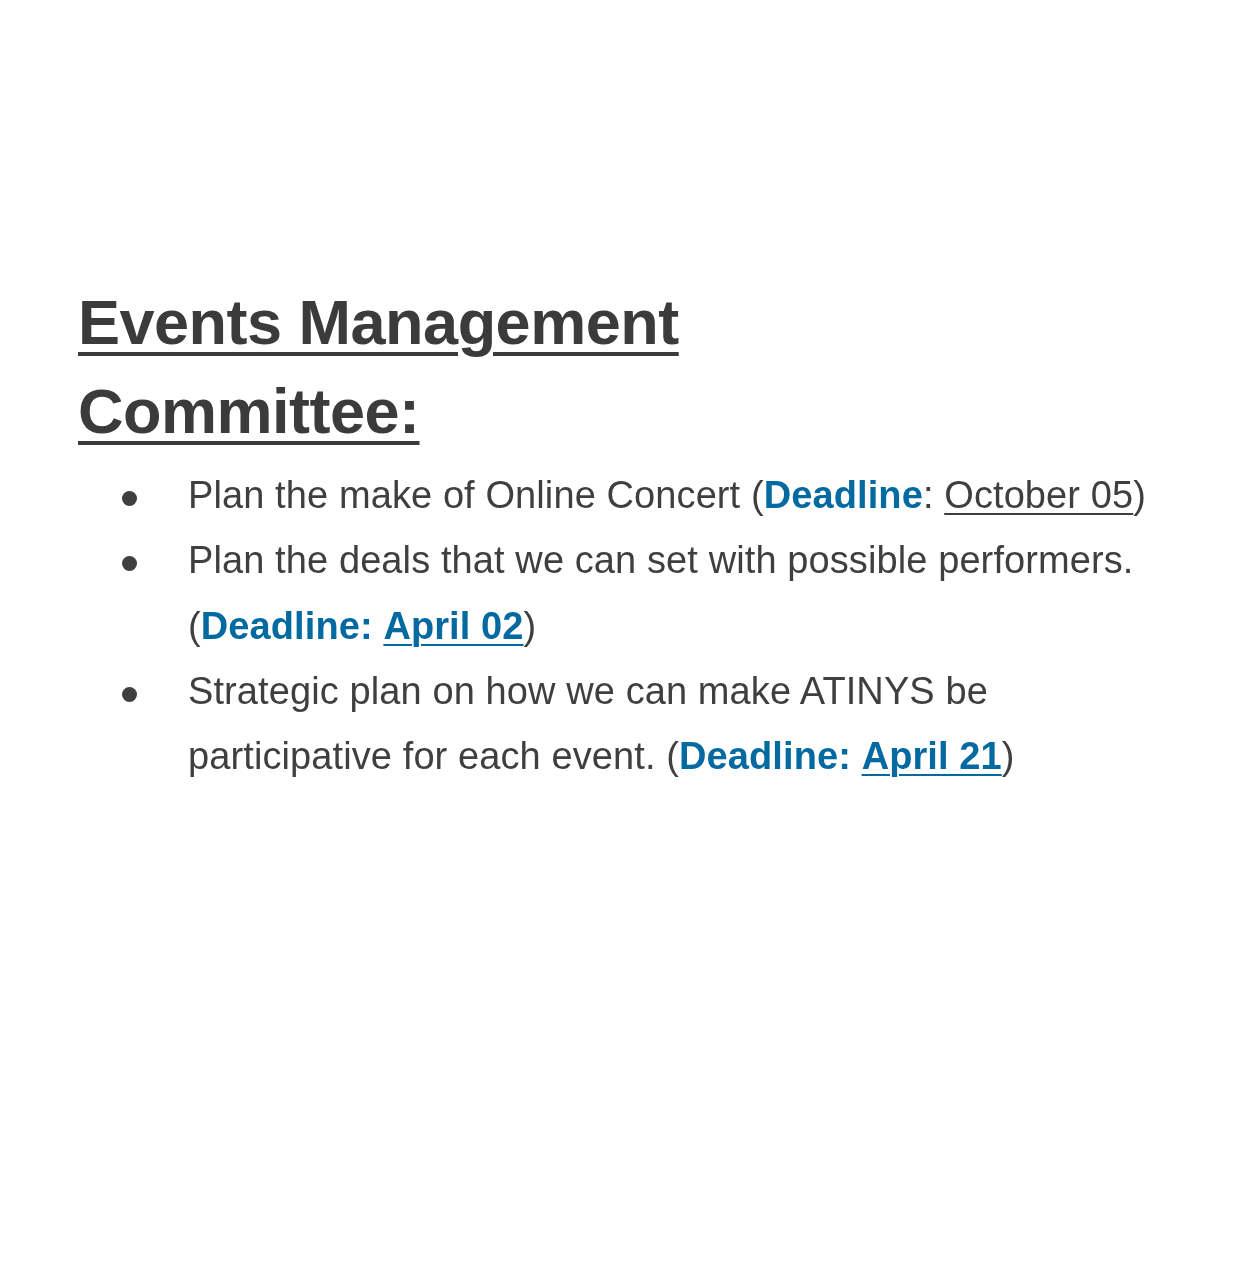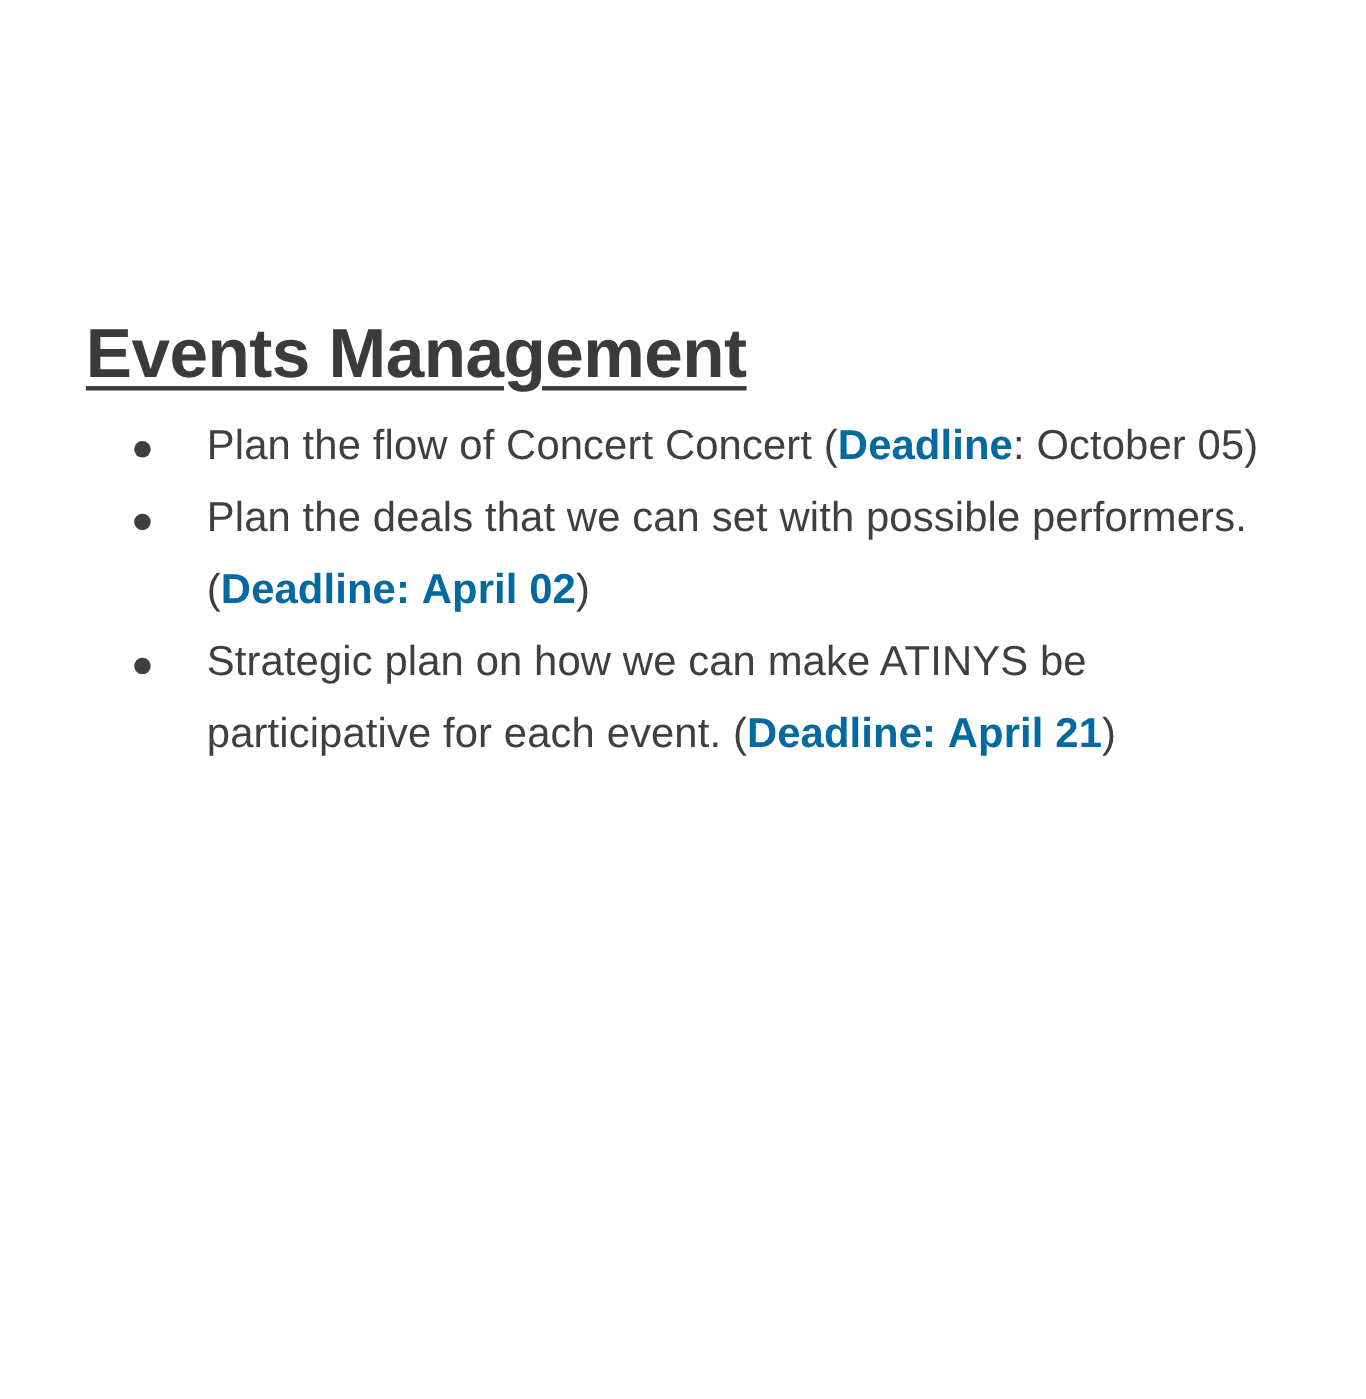--- a/index.html
+++ b/index.html
@@ -62,38 +62,40 @@
     width: 15px;
     height: 15px;
     border-radius: 50%;
     background: #3f3f3f;
   }
   .b {
     font-weight: 700;
     color: #0369a1;
   }
   .ul-text {
+    text-decoration: underline;
     text-decoration-thickness: 2px;
     text-underline-offset: 5px;
   }
 </style>
 </head>
 <body>
 
 <div class="page">
   <div class="doc">
 
     <h1 class="doc-title">
       <span class="u">Events Management</span><br>
+      <span class="u">Committee:</span>
     </h1>
 
     <ul class="bullets">
 
       <li>
-        <span>Plan the flow of Concert Concert (</span><span class="b">Deadline</span><span>: </span><span class="ul-text">October 05</span><span>)</span>
+        <span>Plan the make of Online Concert (</span><span class="b">Deadline</span><span>: </span><span class="ul-text">October 05</span><span>)</span>
       </li>
 
       <li>
         <span>Plan the deals that we can set with possible performers. (</span><span class="b">Deadline:</span><span> </span><span class="ul-text b">April 02</span><span>)</span>
       </li>
 
       <li>
         <span>Strategic plan on how we can make ATINYS be participative for each event.  (</span><span class="b">Deadline:</span><span> </span><span class="ul-text b">April 21</span><span>)</span>
       </li>
 

